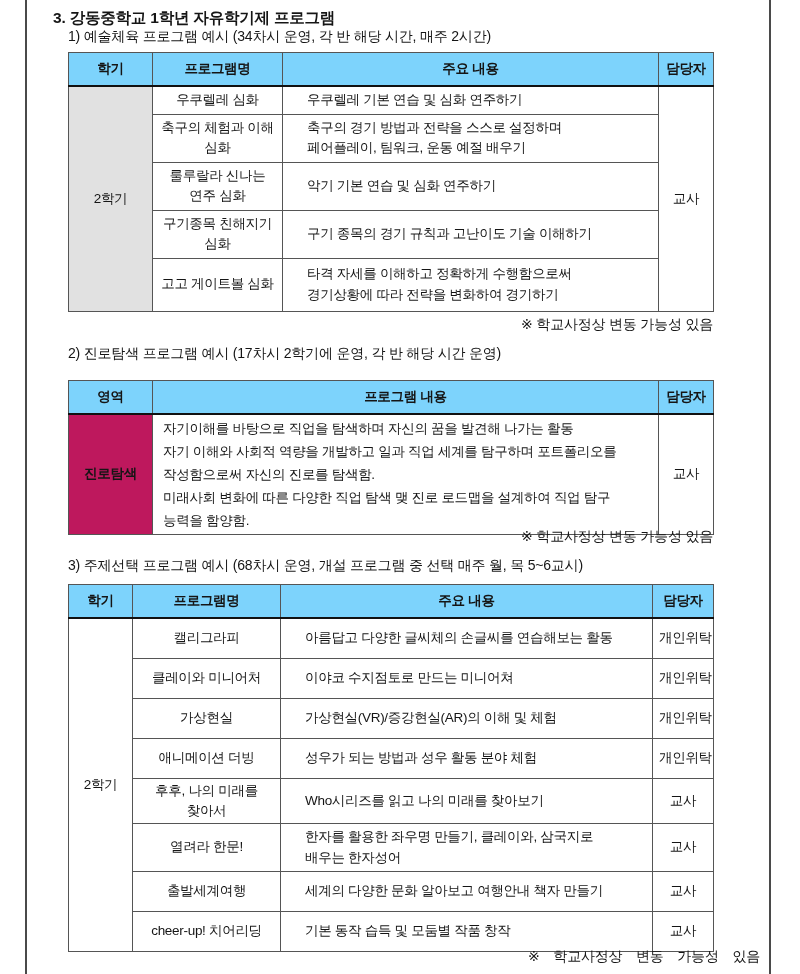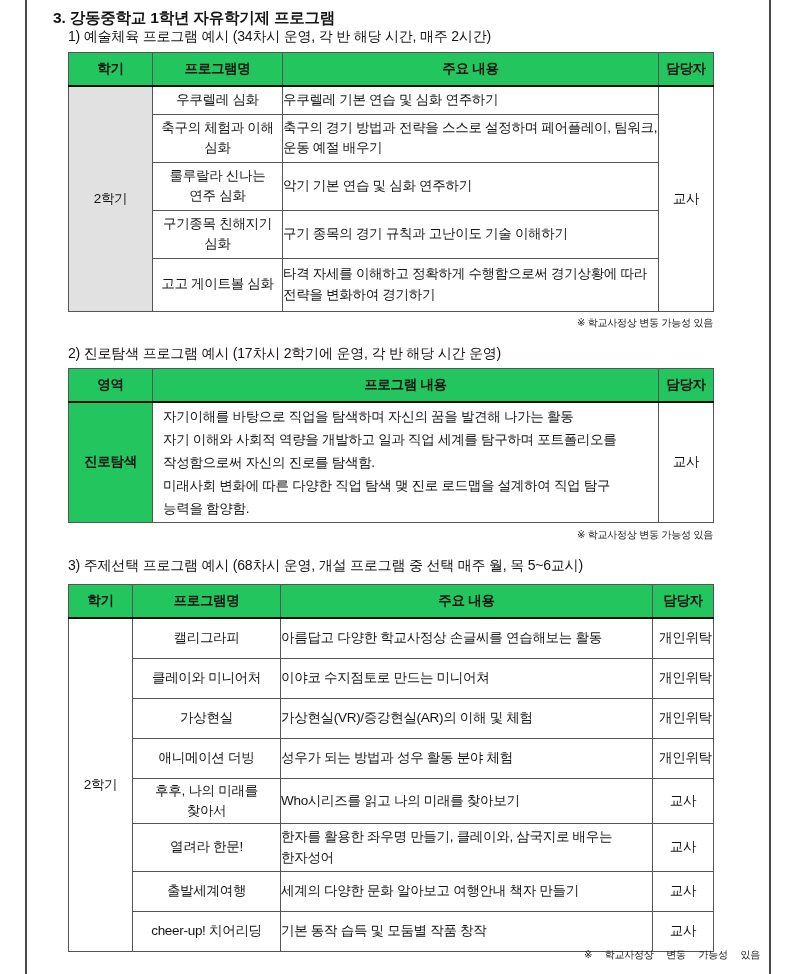--- a/index.html
+++ b/index.html
@@ -22,46 +22,46 @@
   #s1-heading { top:28px; }
   #s2-heading { top:345px; }
   #s3-heading { top:557px;text-align:right; }
 
   table.t {
     position:absolute; left:68px; border-collapse:collapse; table-layout:fixed;
     font-size:13.5px; line-height:1.5; letter-spacing:-0.3px;
     border:1.5px solid #222;
   }
   #t1 { top:52px;  width:645px; }
-  #t2 { top:368px; width:645px; }
+  #t2 { top:380px; width:645px; }
   #t3 { top:584px; width:645px; }
 
   .t th, .t td {
     border:1px solid #555; padding:2px 6px; text-align:center; vertical-align:middle;
     word-break:keep-all; overflow:hidden;
   }
   .t thead th {
-    background:#22c55e; font-weight:bold; height:28px;
+    background:#7dd3fc; font-weight:bold; height:28px;
     border-bottom:2.5px solid #111;
   }
-  .t td.content-cell { text-align:left; padding:2px 0; }
+  .t td.content-cell { text-align:left; padding:2px 24px; }
   .t td.sem-cell  { background:#e1e1e1; }
-  .t td.area-cell { background:#22c55e; font-weight:bold; }
+  .t td.area-cell { background:#be185d; font-weight:bold; }
   #t3 td.sem-cell { background:#ffffff; }
 
   tr.rh28 { height:28px; }
   tr.rh40 { height:40px; }
   tr.rh44 { height:44px; }
   tr.rh48 { height:48px; }
   tr.rh53 { height:53px; }
   tr.rh120 { height:120px; }
   #t2 td.content-cell { line-height:23px; padding:0 10px; }
 
   .note {
-    position:absolute; font-size:10px; letter-spacing:-0.2px; white-space:nowrap;
+    position:absolute; font-size:14px; letter-spacing:-0.2px; white-space:nowrap;
     right:87px; text-align:right;
   }
   #note1 { top:316px; }
   #note2 { top:528px; }
   #note3 { top:948px; right:40px; word-spacing:10px; }
 </style>
 </head>
 <body>
 
 <div class="page-edge left"></div>
@@ -158,21 +158,21 @@
       <th>학기</th>
       <th>프로그램명</th>
       <th>주요 내용</th>
       <th>담당자</th>
     </tr>
   </thead>
   <tbody>
     <tr class="rh40">
       <td class="sem-cell" rowspan="8">2학기</td>
       <td>캘리그라피</td>
-      <td class="content-cell">아름답고 다양한 학교사정상 손글씨를 연습해보는 활동</td>
+      <td class="content-cell">아름답고 다양한 글씨체의 손글씨를 연습해보는 활동</td>
       <td>개인위탁</td>
     </tr>
     <tr class="rh40">
       <td>클레이와 미니어처</td>
       <td class="content-cell">이야코 수지점토로 만드는 미니어쳐</td>
       <td>개인위탁</td>
     </tr>
     <tr class="rh40">
       <td>가상현실</td>
       <td class="content-cell">가상현실(VR)/증강현실(AR)의 이해 및 체험</td>

